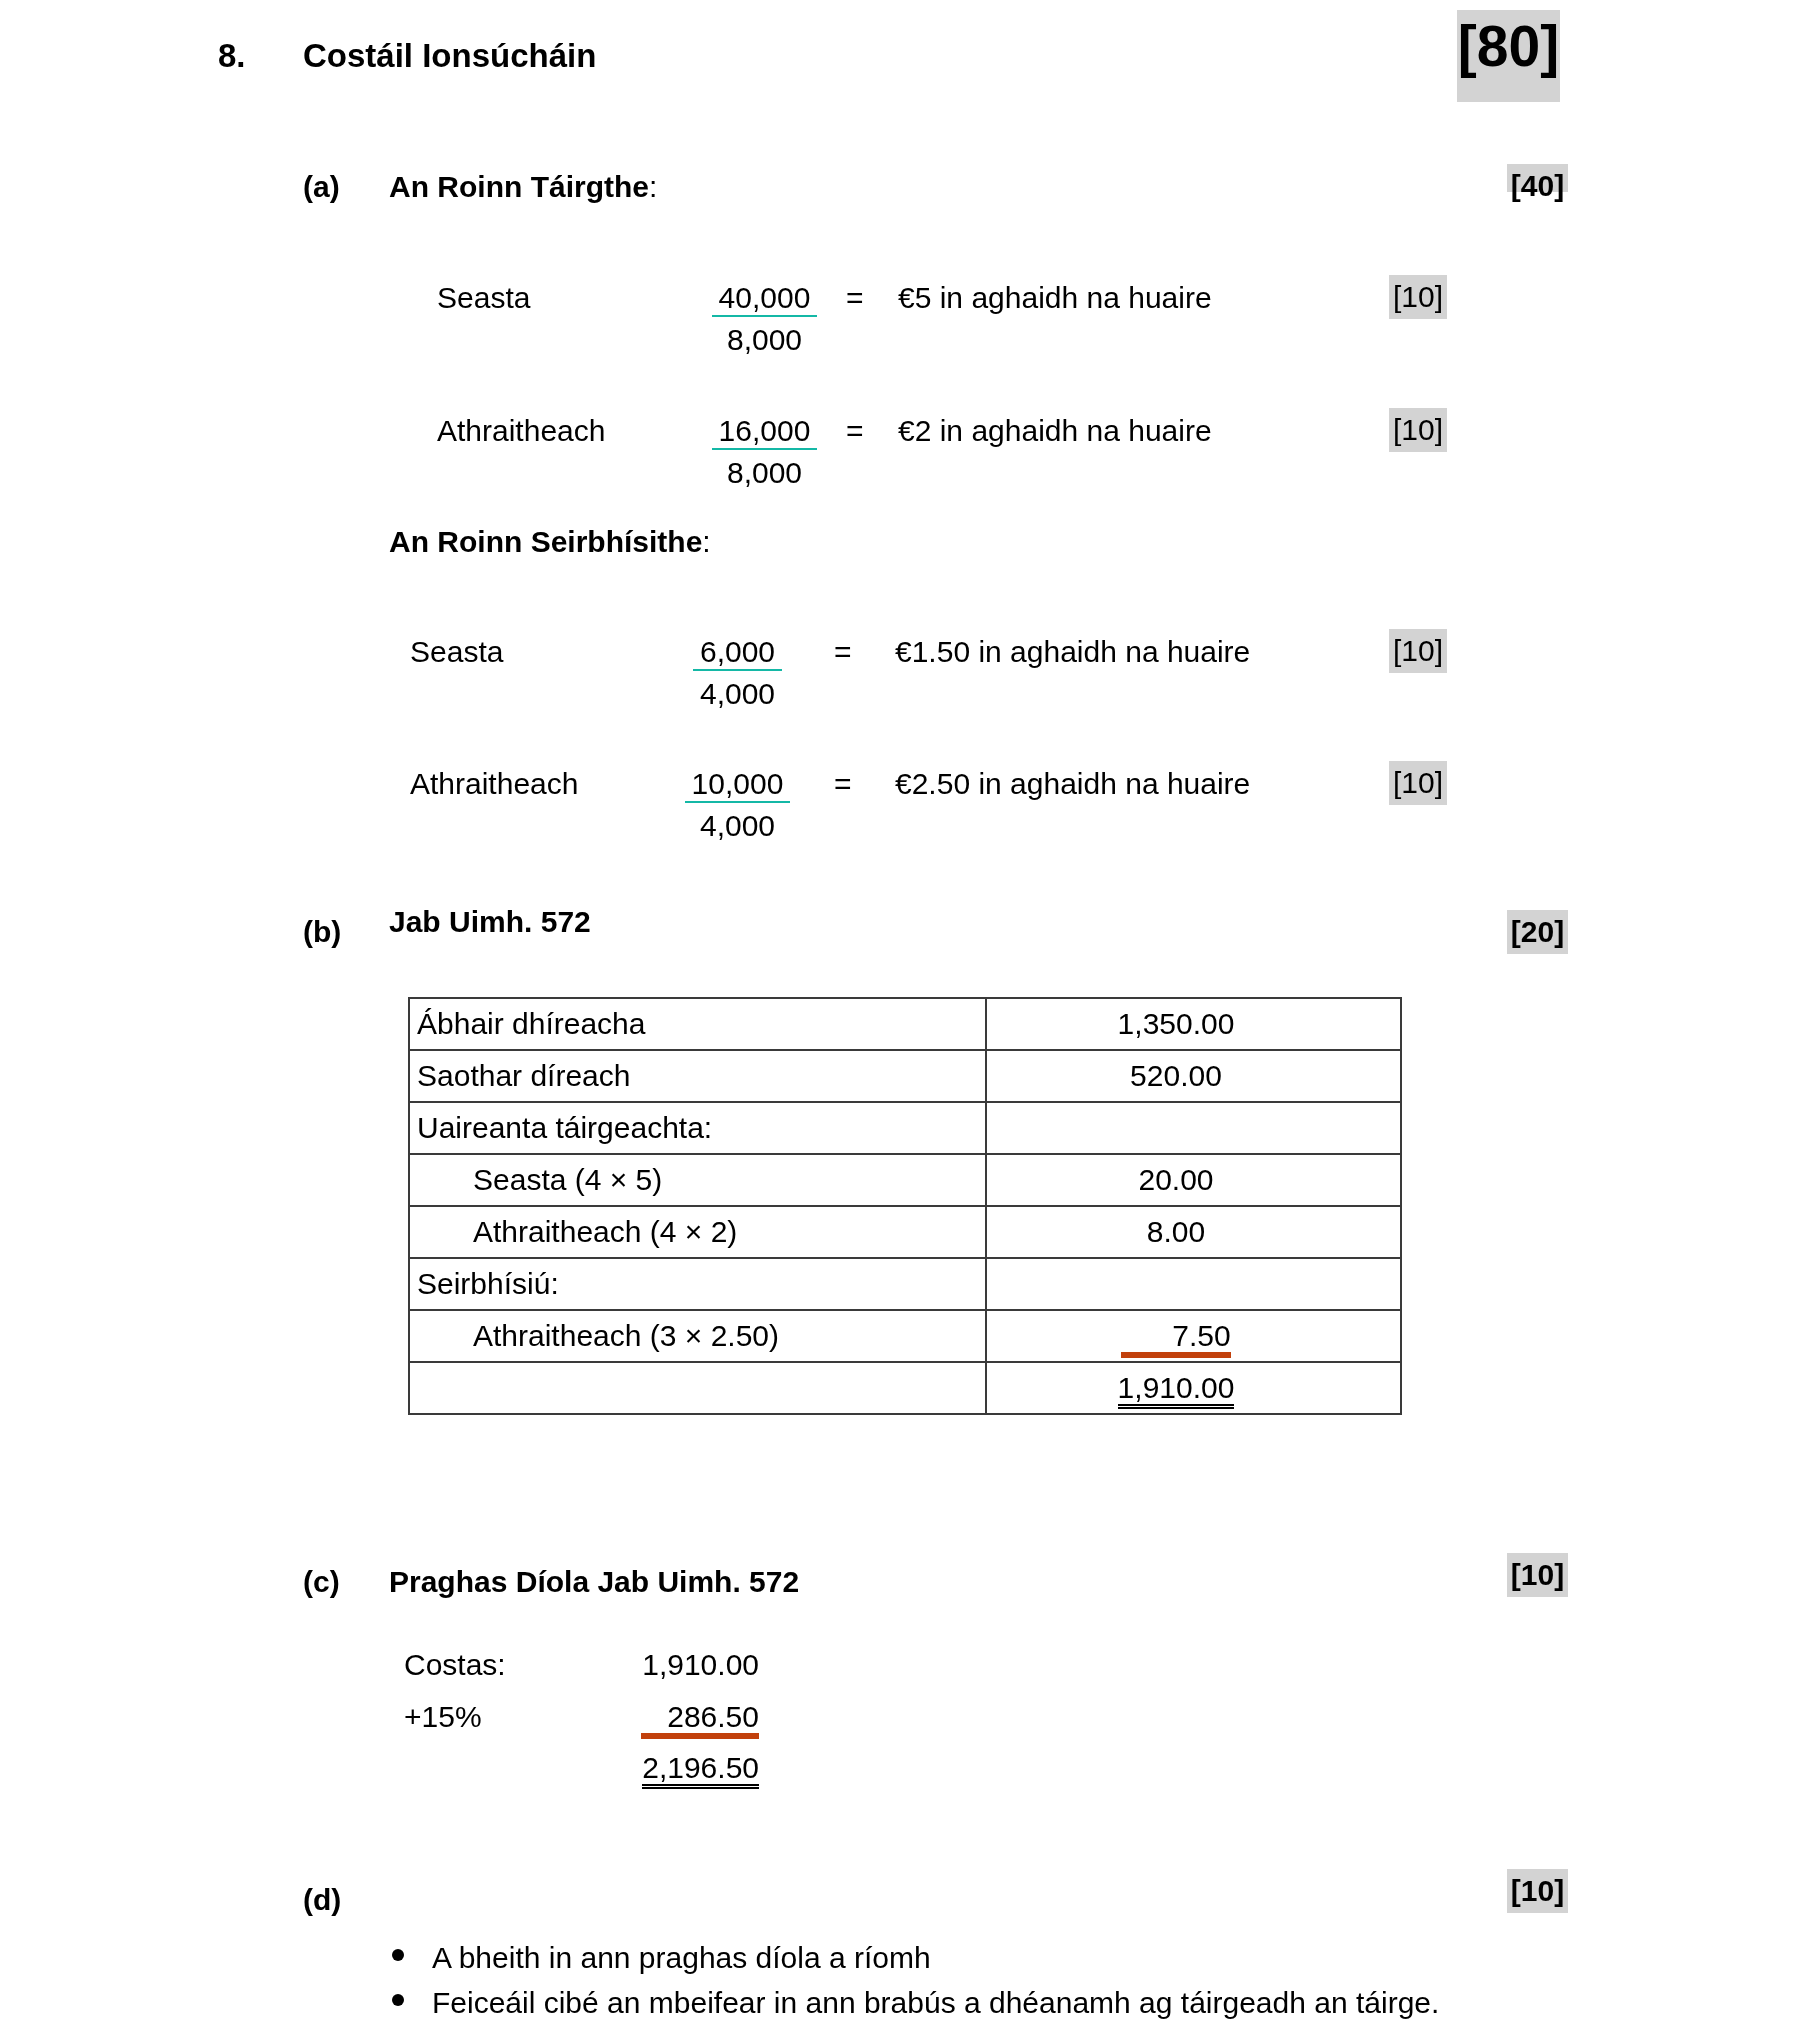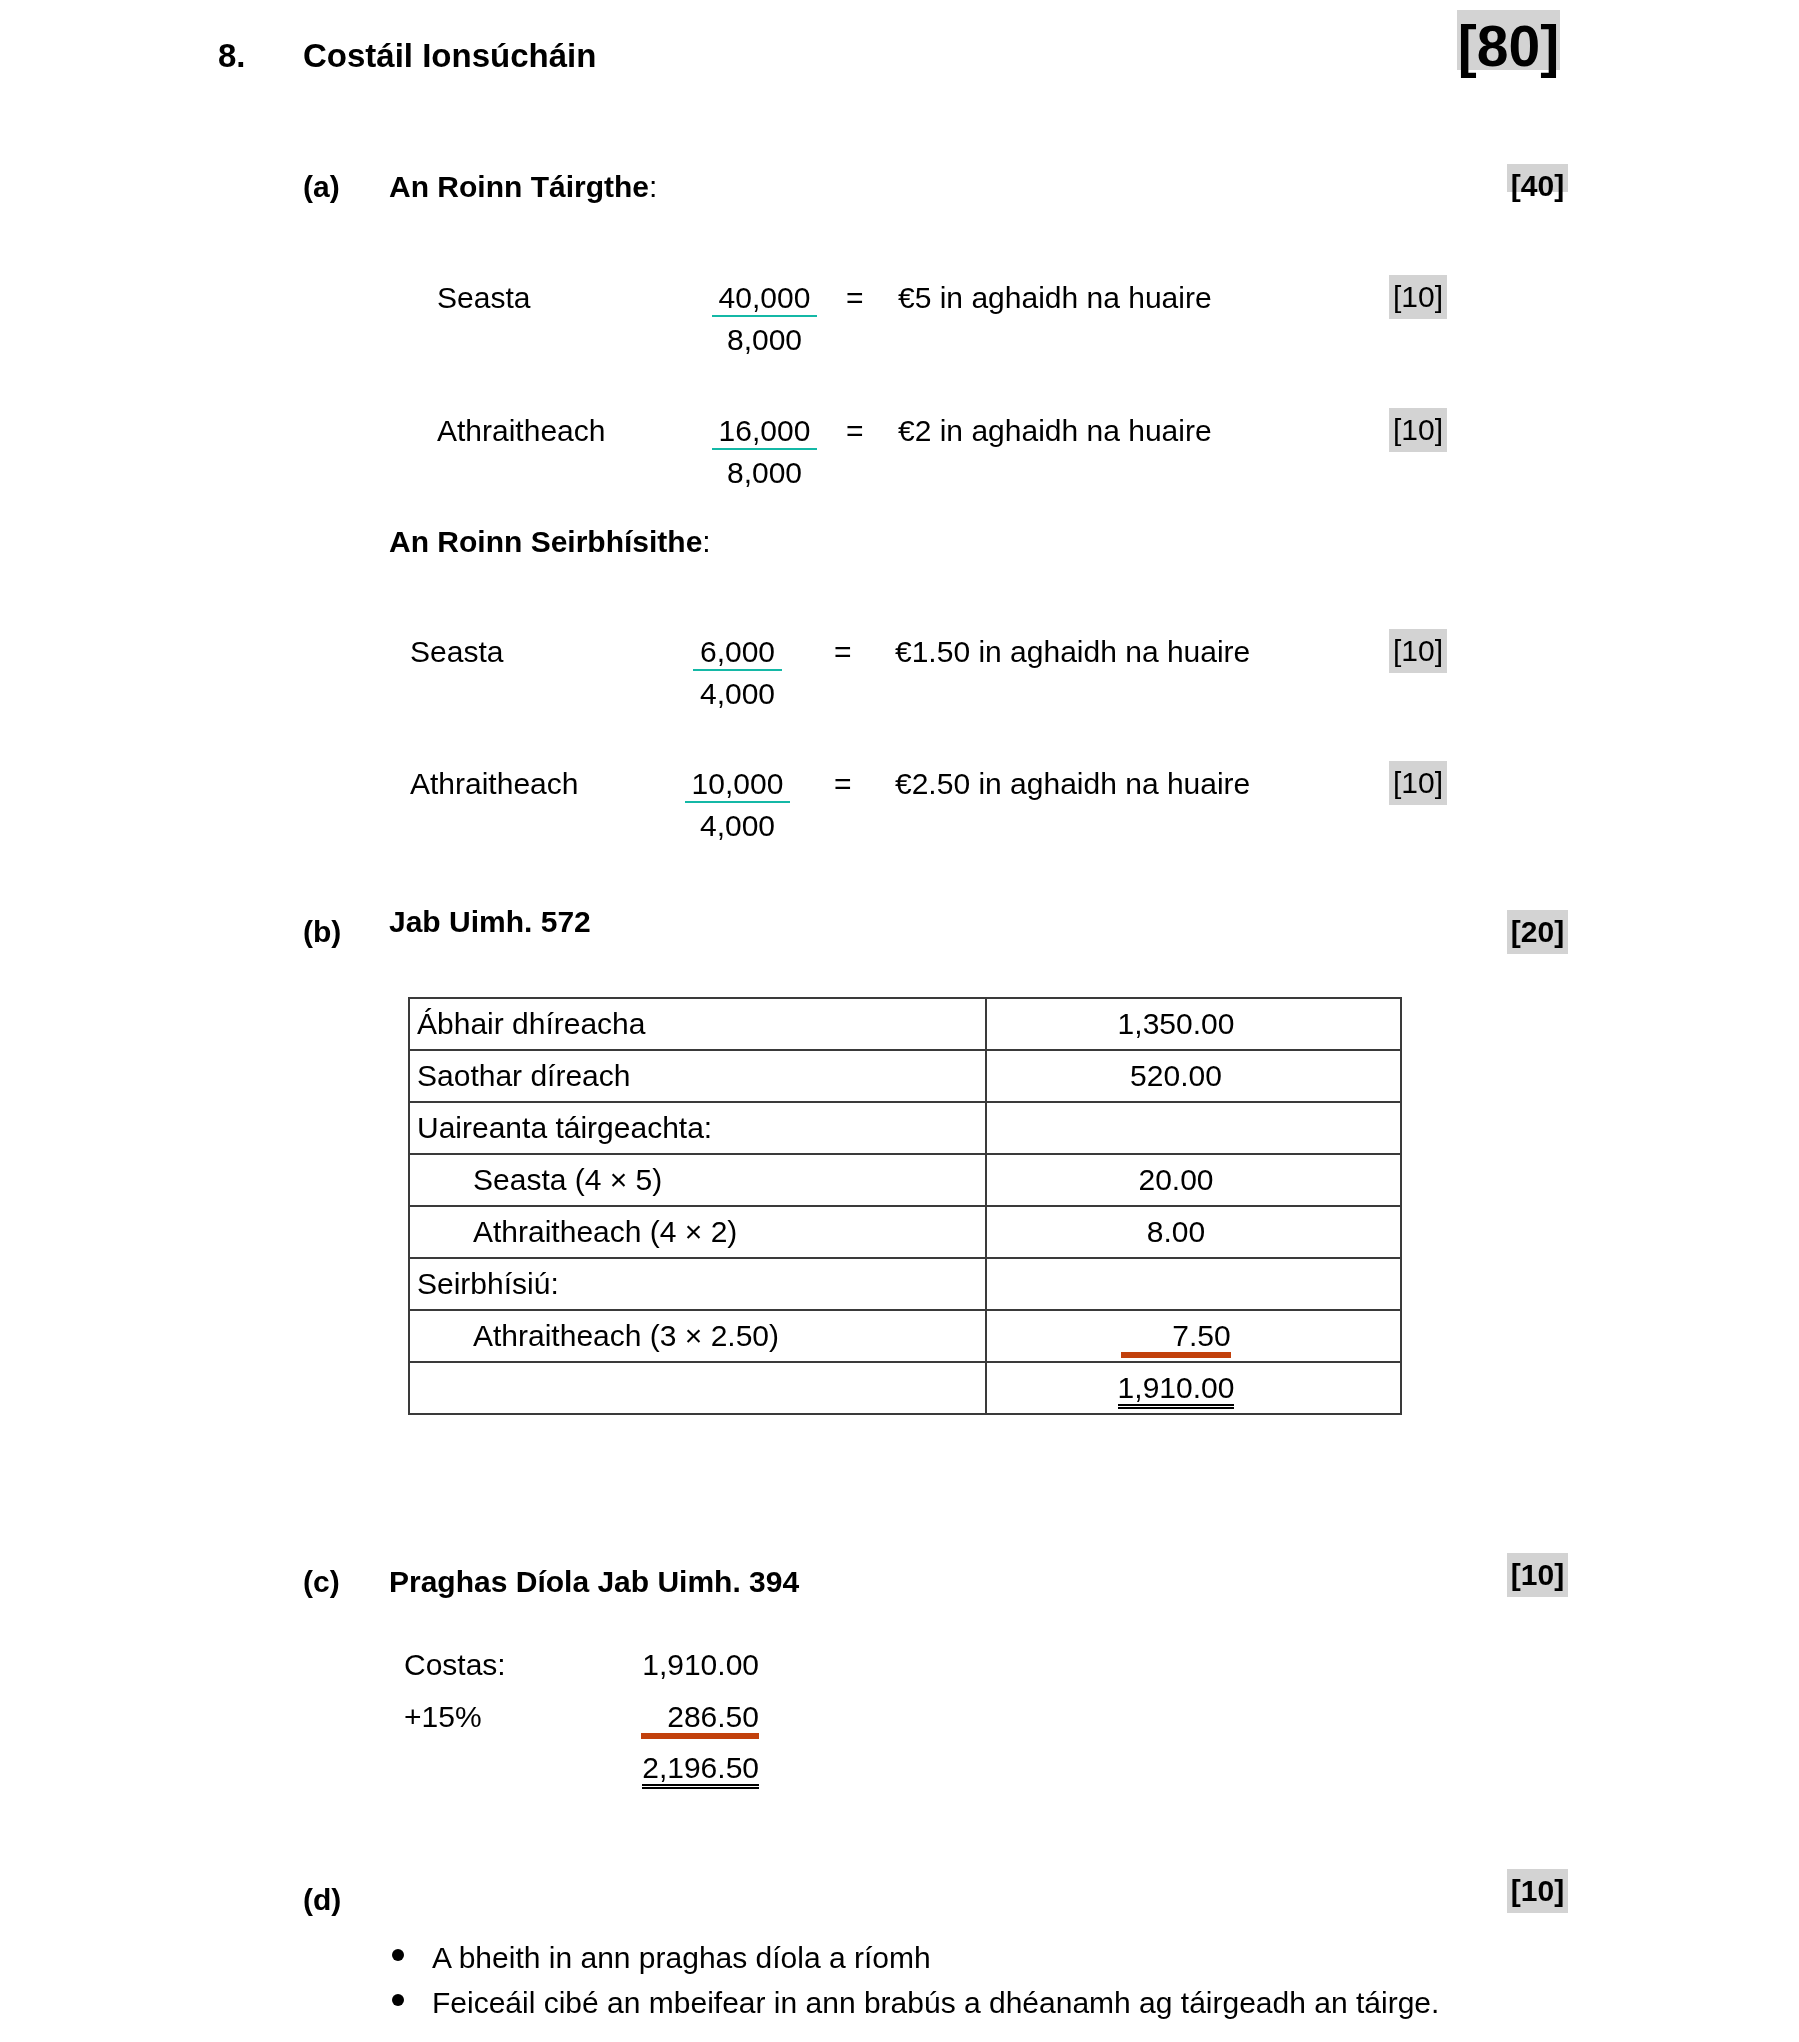--- a/index.html
+++ b/index.html
@@ -25,21 +25,21 @@
   .ul { border-bottom:6px solid #c2410c; padding-left:51px; }
   .dul { border-bottom:5px double #000; }
   .calc-val { text-align:right; width:139px; }
   .bullet { position:absolute; width:12px; height:12px; border-radius:50%; background:#000; }
 </style>
 </head>
 <body>
 
 <div class="abs h" style="left:218px;top:41px;font-size:33px;">8.</div>
 <div class="abs h" style="left:303px;top:41px;font-size:33px;">Costáil Ionsúcháin</div>
-<div class="abs mark mark-big" style="left:1457px;top:10px;width:103px;height:60px;">[80]</div>
+<div class="abs mark mark-big" style="left:1457px;top:10px;width:103px;height:92px;">[80]</div>
 
 <div class="abs h" style="left:303px;top:172px;">(a)</div>
 <div class="abs t" style="left:389px;top:172px;"><span class="bold">An Roinn Táirgthe</span><span>:</span></div>
 <div class="abs mark mark-sec" style="left:1507px;top:164px;width:61px;height:28px;">[40]</div>
 
 <div class="abs t" style="left:437px;top:283px;">Seasta</div>
 <div class="frac" style="left:712px;top:259px;width:105px;">
   <span class="num">40,000</span>
   <span class="den">8,000</span>
 </div>
@@ -111,21 +111,21 @@
     <td class="val"><span class="ul">7.50</span></td>
   </tr>
   <tr>
     <td class="lab"></td>
     <td class="val"><span class="dul">1,910.00</span></td>
   </tr>
 </tbody>
   </table>
 
 <div class="abs h" style="left:303px;top:1567px;">(c)</div>
-<div class="abs h" style="left:389px;top:1567px;">Praghas Díola Jab Uimh. 394</div>
+<div class="abs h" style="left:389px;top:1567px;">Praghas Díola Jab Uimh. 572</div>
 <div class="abs mark mark-sec" style="left:1507px;top:1553px;width:61px;height:44px;">[10]</div>
 
 <div class="abs t" style="left:404px;top:1650px;">Costas:</div>
 <div class="abs t calc-val" style="left:620px;top:1650px;">1,910.00</div>
 <div class="abs t" style="left:404px;top:1702px;">+15%</div>
 <div class="abs t calc-val" style="left:620px;top:1702px;"><span class="ul" style="padding-left:26px;">286.50</span></div>
 <div class="abs t" style="left:404px;top:1753px;"></div>
 <div class="abs t calc-val" style="left:620px;top:1753px;"><span class="dul">2,196.50</span></div>
 
 <div class="abs h" style="left:303px;top:1885px;">(d)</div>

